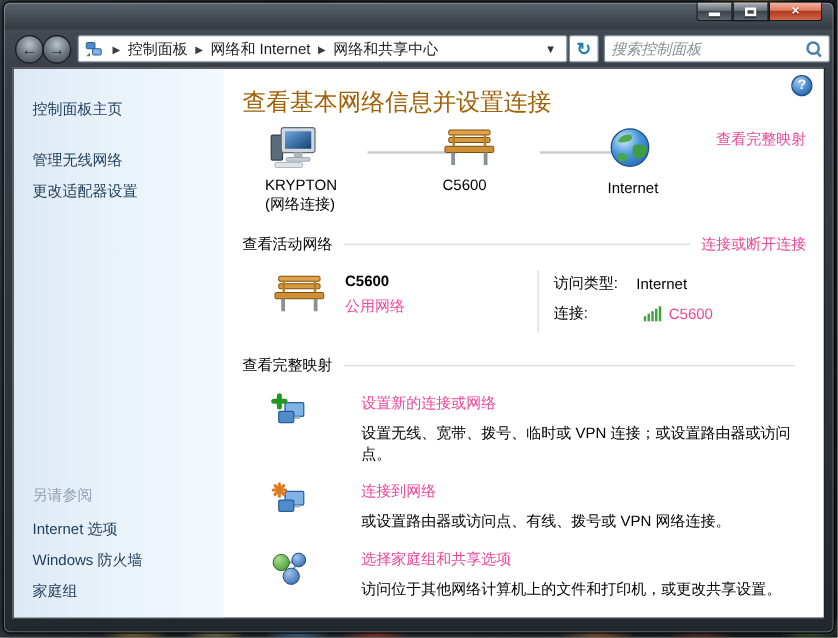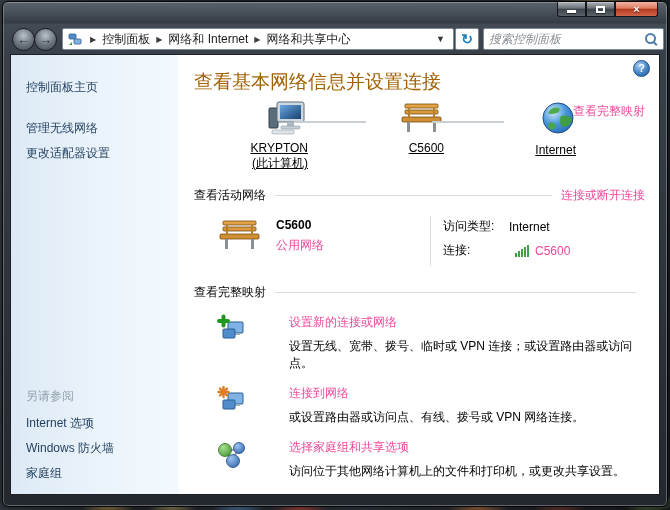--- a/index.html
+++ b/index.html
@@ -88,21 +88,21 @@
   
   .main{ flex:1; position:relative; padding:8px 14px 0 15px; font-size:12px; color:#000; overflow:hidden; }
   .help-btn{
     position:absolute; top:5px; right:9px; width:17px; height:17px; border-radius:50%; cursor:pointer;
     background:radial-gradient(circle at 35% 28%, #a6cdf0, #3d7fc1 60%, #245a96);
     border:1px solid #1d4e86; color:#fff; font-weight:bold; font-size:11px; text-align:center; line-height:15px;
   }
   .page-heading{ color:#a16207; font-size:19px; font-weight:normal; margin:6px 0 6px 0; }
   
   .map{ position:relative; height:78px; }
-  .map-node{ position:absolute; text-align:right; cursor:pointer;text-decoration:underline; }
+  .map-node{ position:absolute; text-align:left; cursor:pointer; }
   .map-node .nlabel{ margin-top:3px; color:#000; }
   .map-node .nsub{ color:#000; }
   .map-node-computer{ left:18px; width:96px; }
   .map-node-network{ left:160px; width:90px; }
   .map-node-internet{ left:292px; width:90px; }
   .map-line{ position:absolute; top:20px; height:2px; background:#c9ced3; }
   .map-line-1{ left:100px; width:72px; }
   .map-line-2{ left:238px; width:72px; }
   .full-map{ position:absolute; right:0; top:2px; }
   a.lnk{ color:#ec4899; text-decoration:none; cursor:pointer; }
@@ -211,21 +211,21 @@
                 </linearGradient>
               </defs>
               <rect x="5" y="7" width="9" height="20" rx="1" fill="#5a6b7a" stroke="#33414d"></rect>
               <rect x="13" y="1" width="27" height="20" rx="2" fill="#cfd8df" stroke="#5f6e7a"></rect>
               <rect x="16" y="4" width="21" height="14" fill="url(#scr)"></rect>
               <rect x="23" y="21" width="7" height="4" fill="#aeb9c2"></rect>
               <rect x="17" y="25" width="19" height="3" rx="1" fill="#c6cfd6" stroke="#8b97a1" stroke-width="0.6"></rect>
               <rect x="8" y="29" width="22" height="4" rx="1" fill="#dde4e9" stroke="#9aa5ae" stroke-width="0.6"></rect>
             </svg>
             <div class="nlabel">KRYPTON</div>
-            <div class="nsub">(此计算机)</div>
+            <div class="nsub">(网络连接)</div>
           </div>
 
           <div class="map-line map-line-1"></div>
 
           <div class="map-node map-node-network">
             <svg width="44" height="34" viewBox="0 0 44 34">
               <rect x="5" y="3" width="33" height="4" rx="1" fill="#e3a244" stroke="#7a4d12" stroke-width="0.8"></rect>
               <rect x="5" y="9" width="33" height="4" rx="1" fill="#d99a3c" stroke="#7a4d12" stroke-width="0.8"></rect>
               <rect x="2" y="16" width="39" height="5" rx="1" fill="#cf8f33" stroke="#7a4d12" stroke-width="0.8"></rect>
               <rect x="7" y="21" width="3" height="10" fill="#8a8f94"></rect>

